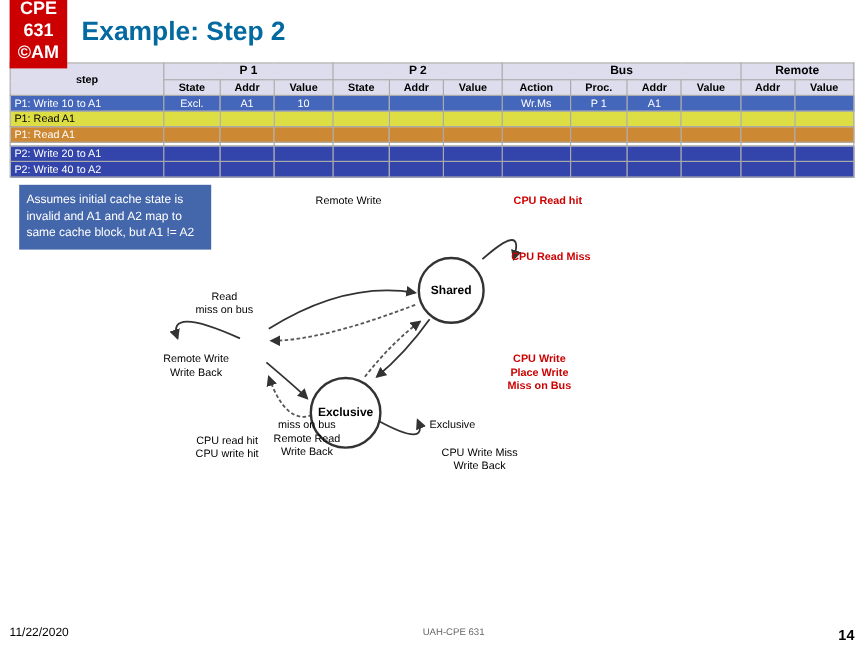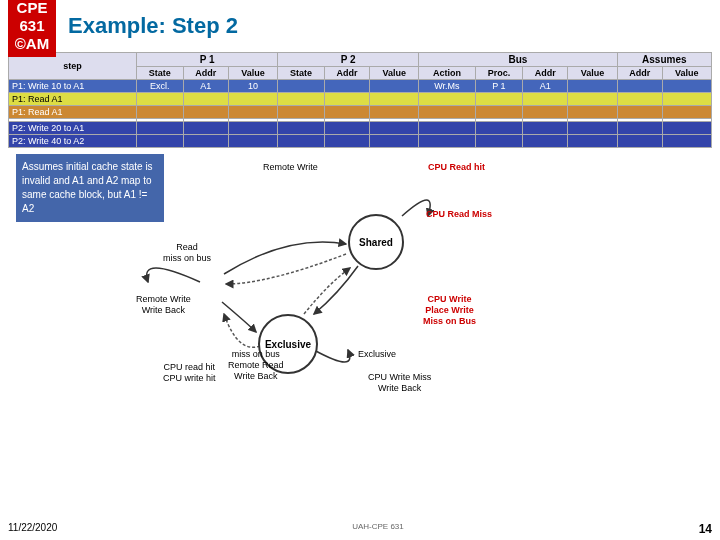--- a/index.html
+++ b/index.html
@@ -105,21 +105,21 @@
       color: #000;
       line-height: 1.2;
       text-align: center;
     }
 
     
     #left-text {
       position: absolute;
       left: 8px;
       top: 0;
-      width: 148px;
+      width: 160px;
       background: #4466aa;
       color: #fff;
       padding: 6px;
       font-size: 10px;
       line-height: 1.4;
     }
 
     
     #arrows-svg {
       position: absolute;
@@ -165,21 +165,21 @@
 </div>
 
 <div id="table-area">
   <table class="main-table">
     <thead>
       <tr>
         <th rowspan="2">step</th>
         <th colspan="3" class="header-group">P 1</th>
         <th colspan="3" class="header-group">P 2</th>
         <th colspan="4" class="header-group">Bus</th>
-        <th colspan="2" class="header-group">Assumes</th>
+        <th colspan="2" class="header-group">Remote</th>
       </tr>
       <tr>
         <th>State</th>
         <th>Addr</th>
         <th>Value</th>
         <th>State</th>
         <th>Addr</th>
         <th>Value</th>
         <th>Action</th>
         <th>Proc.</th>

